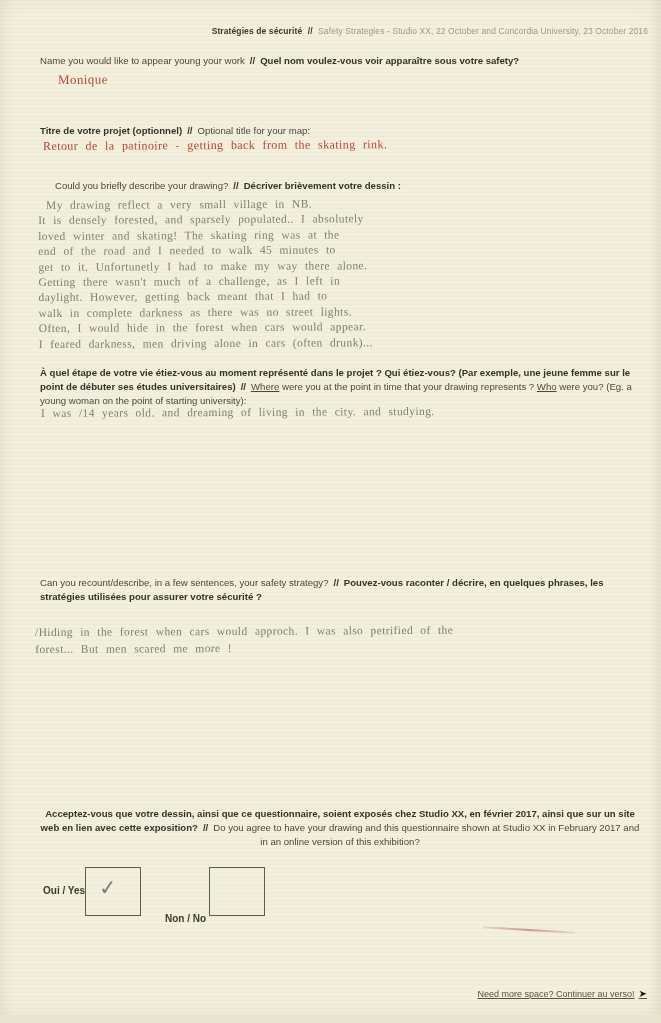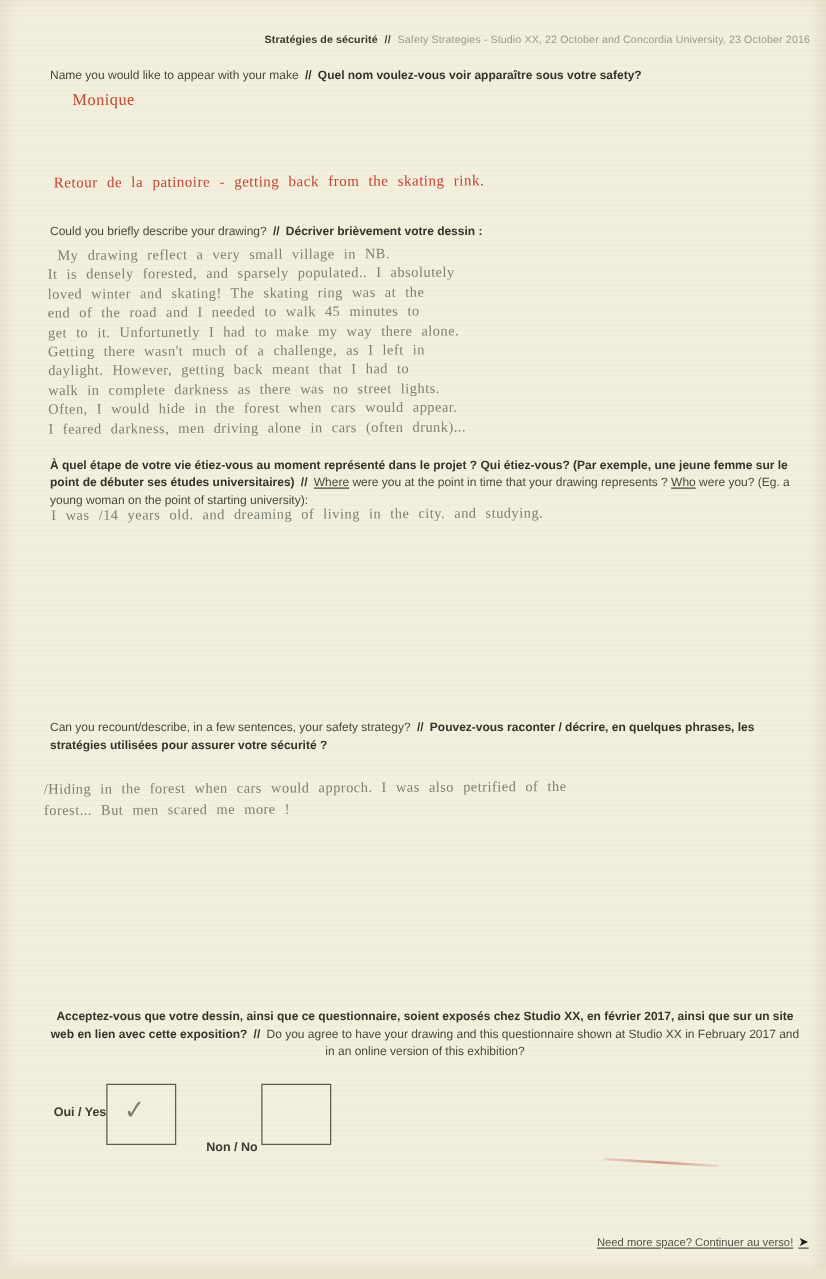--- a/index.html
+++ b/index.html
@@ -79,27 +79,30 @@
 
 <div class="page">
 
   <div class="scan-header">
     <span class="strong">Stratégies de sécurité</span>
     <span class="strong" style="padding:0 3px;">//</span>
     <span>Safety Strategies - Studio XX, 22 October and Concordia University, 23 October 2016</span>
   </div>
 
   <div class="q" style="top:54px;">
-    <span>Name you would like to appear with your make</span><span class="sep">//</span><span class="fr">Quel nom voulez-vous voir apparaître sous votre safety?</span>
+    <span>Name you would like to appear young your work</span><span class="sep">//</span><span class="fr">Quel nom voulez-vous voir apparaître sous votre safety?</span>
   </div>
   <div class="hand hand-red answer-name">Monique</div>
 
+  <div class="q" style="top:124px;">
+    <span class="fr">Titre de votre projet (optionnel)</span><span class="sep">//</span><span>Optional title for your map:</span>
+  </div>
   <div class="hand hand-red answer-title">Retour de la patinoire -  getting back from the skating rink.</div>
 
-  <div class="q" style="top:179px;">
+  <div class="q" style="top:179px;margin-left:15px;">
     <span>Could you briefly describe your drawing?</span><span class="sep">//</span><span class="fr">Décriver brièvement votre dessin :</span>
   </div>
   <div class="hand hand-pencil answer-describe">
     <div class="hl">My drawing reflect a very small village in NB.</div>
     <div class="hl">It is densely forested, and sparsely populated.. I absolutely</div>
     <div class="hl">loved winter and skating! The skating ring was at the</div>
     <div class="hl">end of the road and I needed to walk 45 minutes to</div>
     <div class="hl">get to it. Unfortunetly I had to make my way there alone.</div>
     <div class="hl">Getting there wasn't much of a challenge, as I left in</div>
     <div class="hl">daylight. However, getting back meant that I had to</div>

